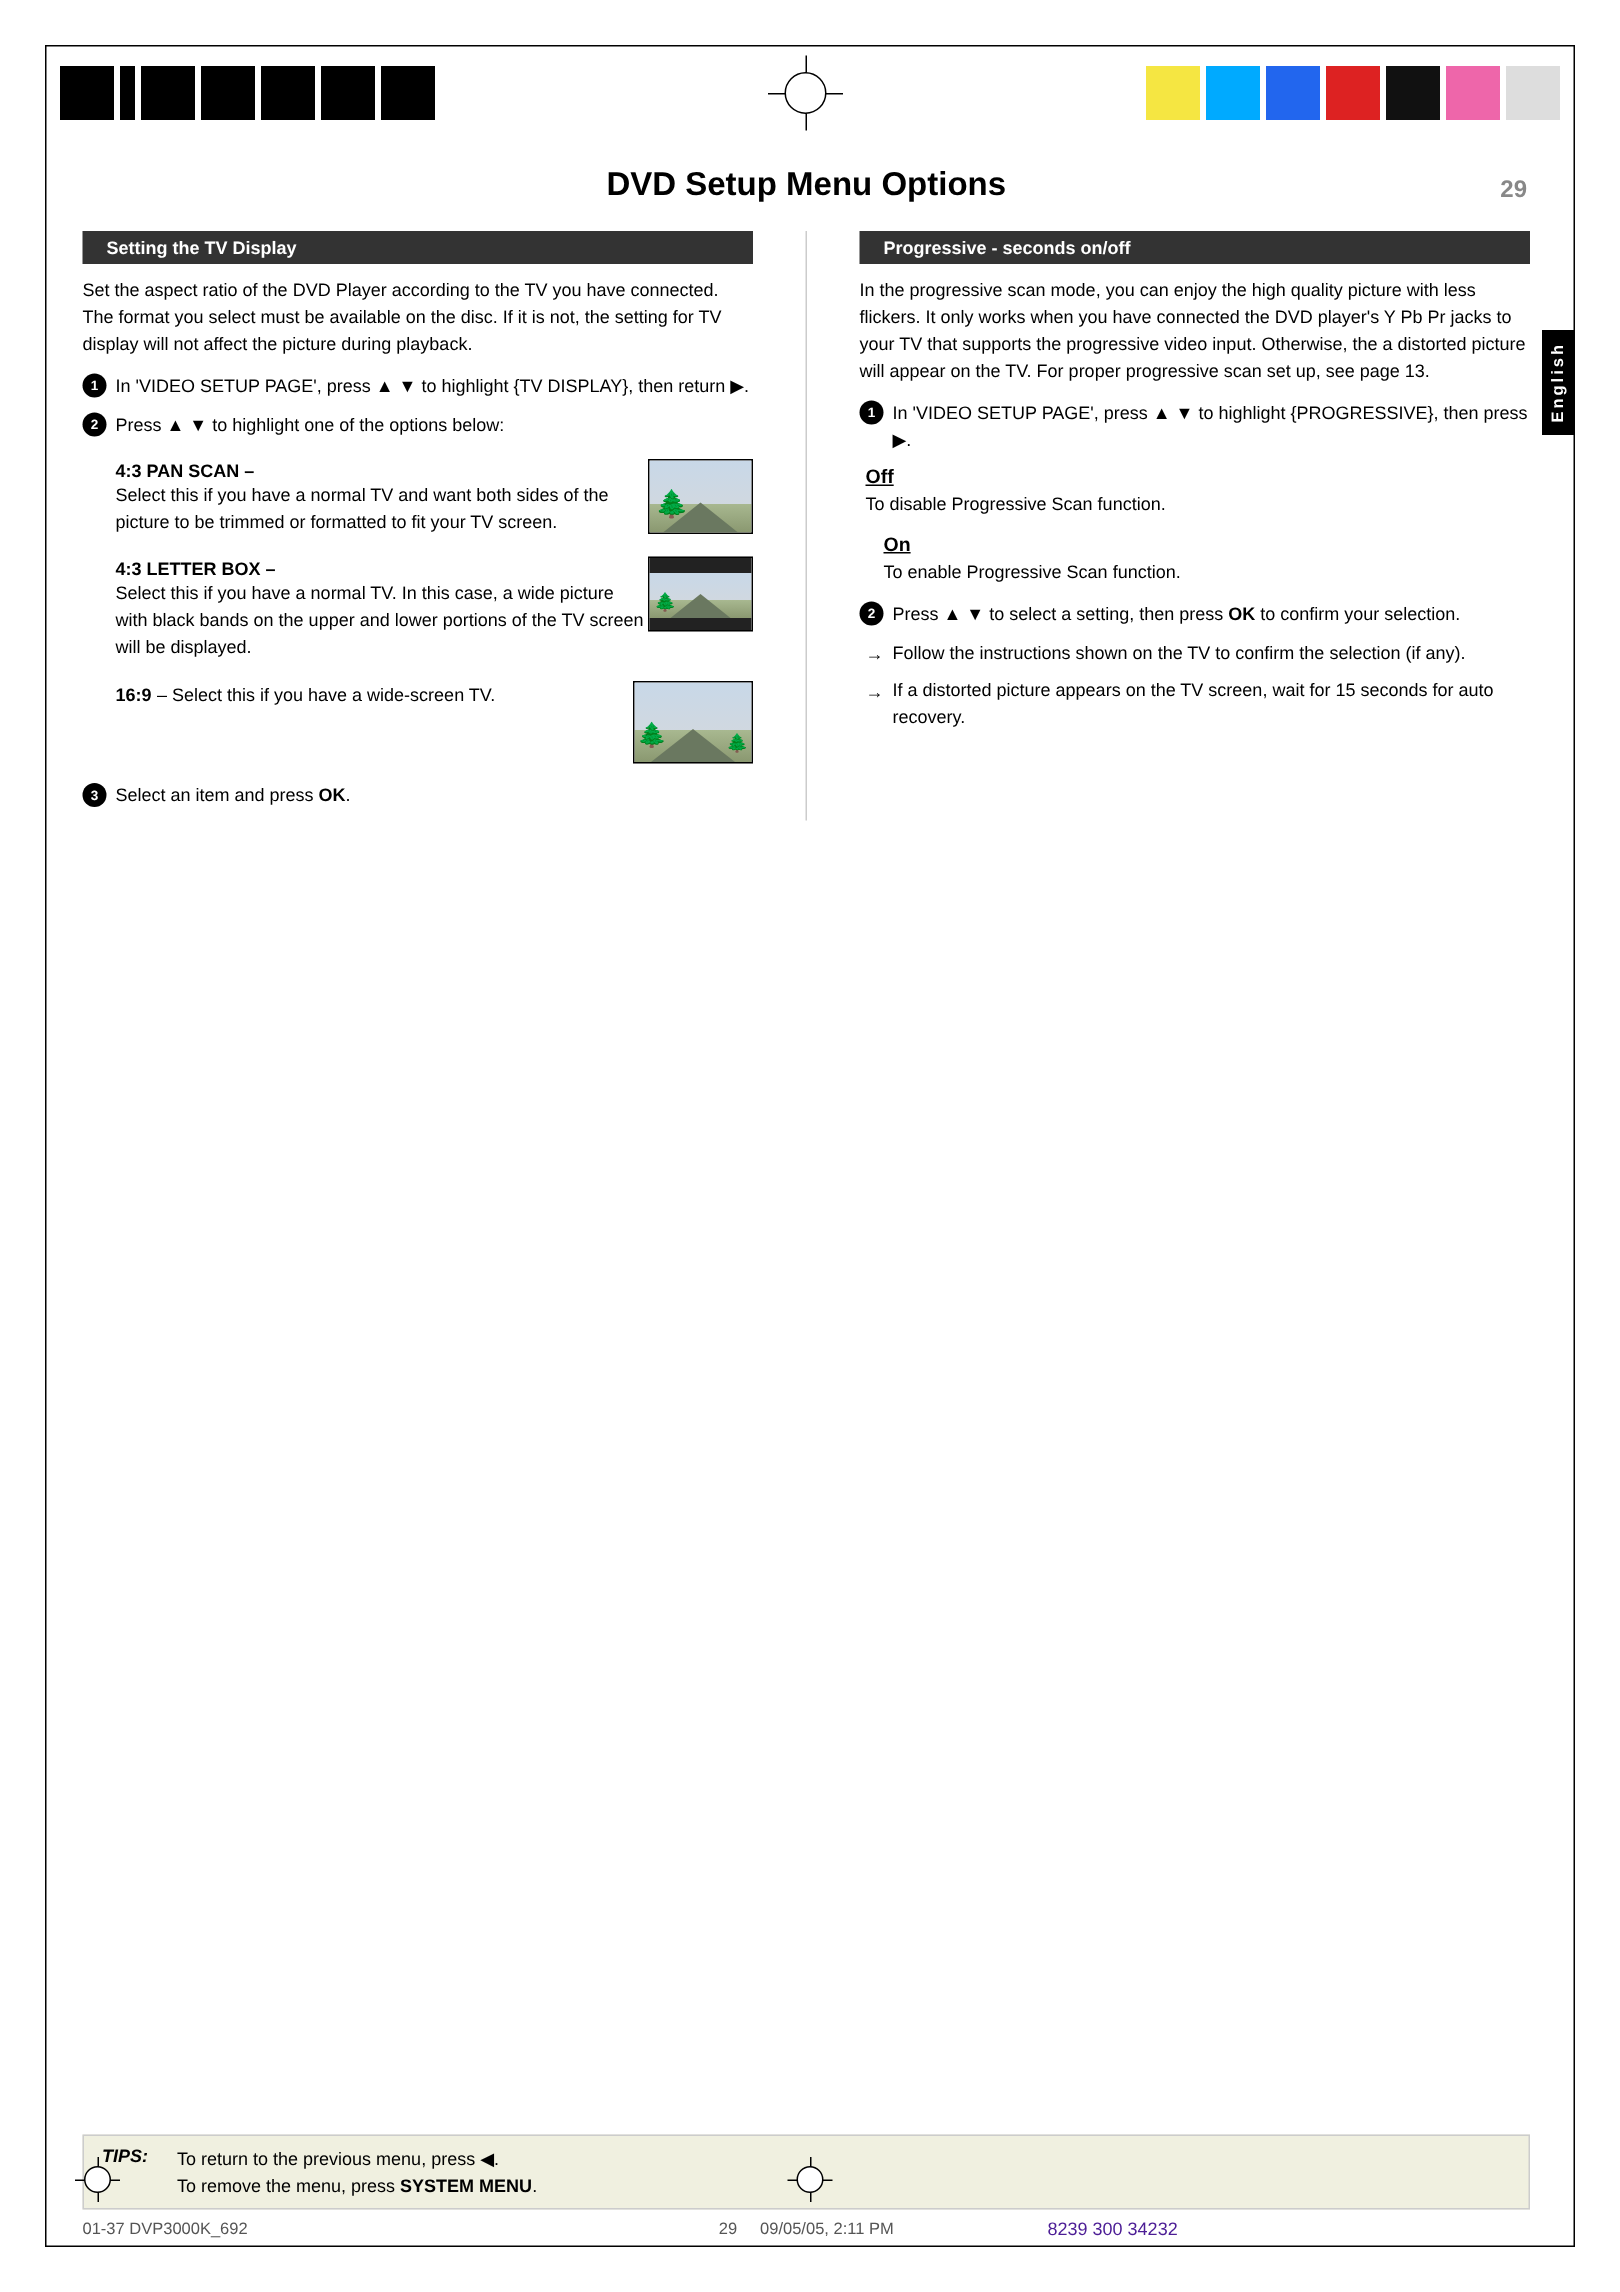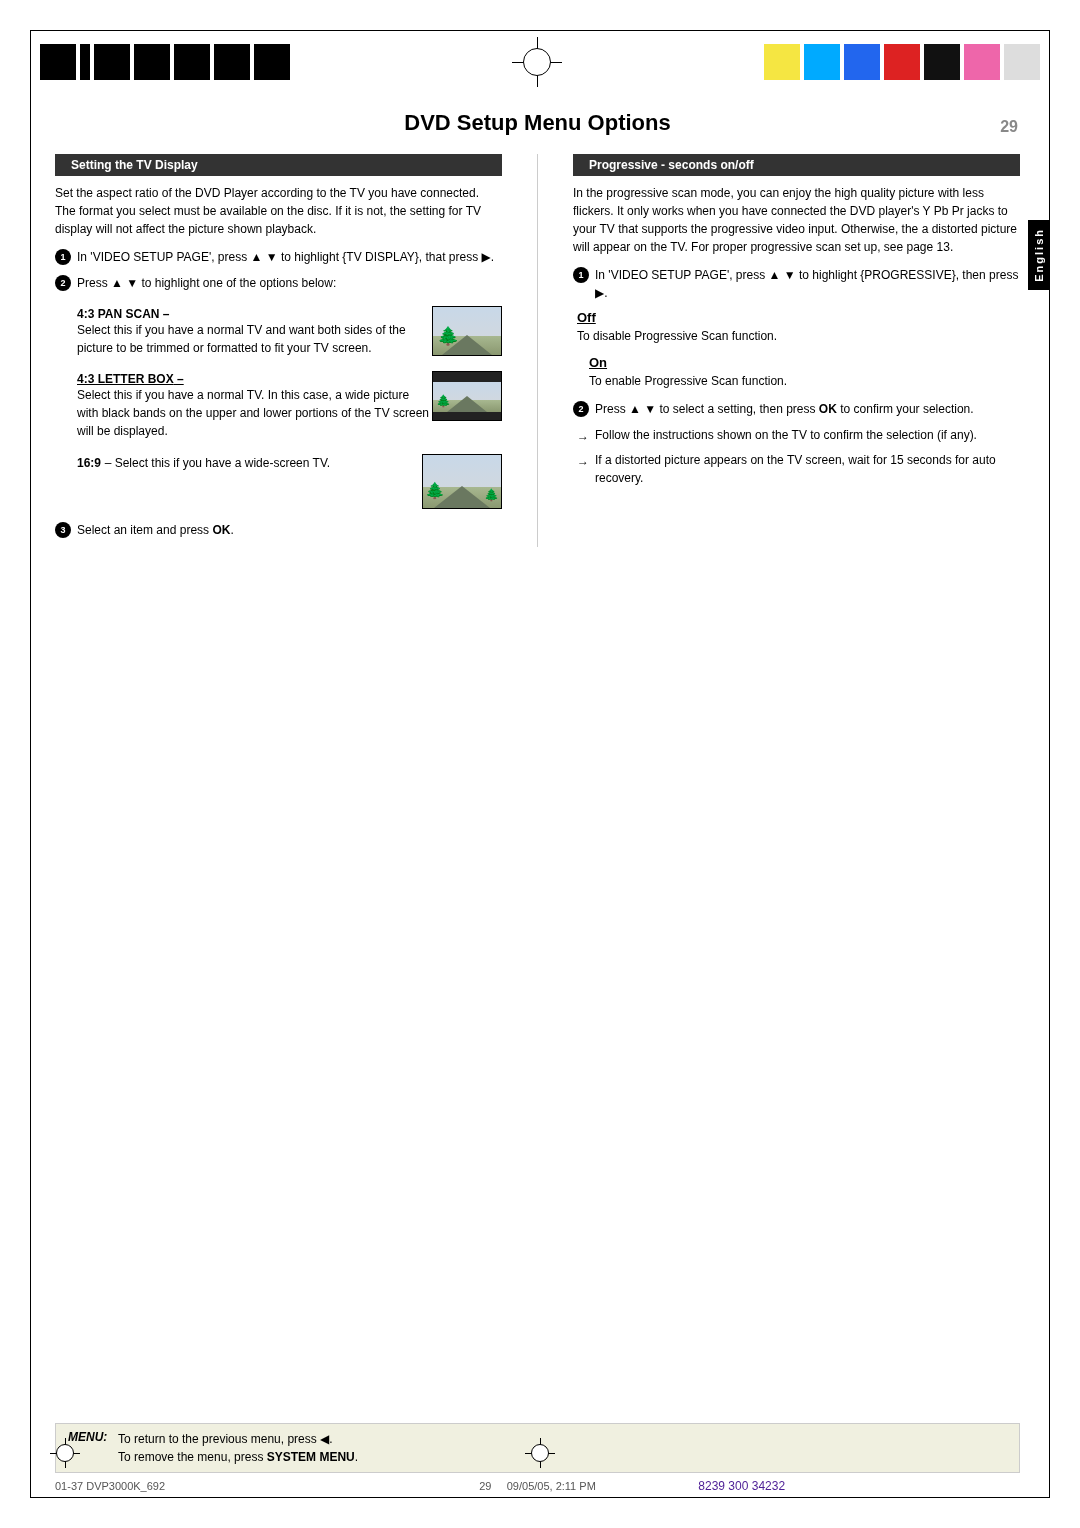--- a/index.html
+++ b/index.html
@@ -247,21 +247,21 @@
       border-left: 25px solid transparent;
       border-right: 25px solid transparent;
       border-bottom: 20px solid #6a7860;
     }
     .thumb-tree-left {
       position: absolute;
       bottom: 8px;
       left: 4px;
       font-size: 18px;
     }
-    .underline { text-decoration: underline; }
+    .underline { }
 
     
     .off-label {
       font-weight: bold;
       font-size: 13px;
       text-decoration: underline;
       margin: 6px 0 2px 0;
     }
     .on-label {
       font-weight: bold;
@@ -425,25 +425,25 @@
 <div class="main-content">
 
   <div class="page-title">DVD Setup Menu Options</div>
 
   <div class="columns">
 
     <div class="col-left">
 
       <div class="section-header">Setting the TV Display</div>
 
-      <div class="section-body">Set the aspect ratio of the DVD Player according to the TV you have connected. The format you select must be available on the disc. If it is not, the setting for TV display will not affect the picture shown playback.</div>
+      <div class="section-body">Set the aspect ratio of the DVD Player according to the TV you have connected. The format you select must be available on the disc. If it is not, the setting for TV display will not affect the picture during playback.</div>
 
       <div class="numbered-item">
         <div class="num-circle">1</div>
-        <div class="num-text">In 'VIDEO SETUP PAGE', press ▲ ▼ to highlight {TV DISPLAY}, that press ▶.</div>
+        <div class="num-text">In 'VIDEO SETUP PAGE', press ▲ ▼ to highlight {TV DISPLAY}, then return ▶.</div>
       </div>
 
       <div class="numbered-item">
         <div class="num-circle">2</div>
         <div class="num-text">Press ▲ ▼ to highlight one of the options below:</div>
       </div>
 
       <div class="sub-option" style="margin-left:22px;">
         <div class="sub-option-body">
           <div style="flex:1">
@@ -537,21 +537,21 @@
       <div style="display:flex; gap:6px; margin-bottom:6px; margin-left:4px; font-size:12px; line-height:1.5;">
         <span style="margin-top:1px;">→</span>
         <span>If a distorted picture appears on the TV screen, wait for 15 seconds for auto recovery.</span>
       </div>
 
     </div>
   </div>
 </div>
 
 <div class="tips-bar">
-  <span class="tips-label">MENU:</span>
+  <span class="tips-label">TIPS:</span>
   <div class="tips-content">
     <div>
       <span>To return to the previous menu, press ◀.</span>
     </div>
     <div>
       To remove the menu, press <strong>SYSTEM MENU</strong>.
     </div>
   </div>
 </div>
 

